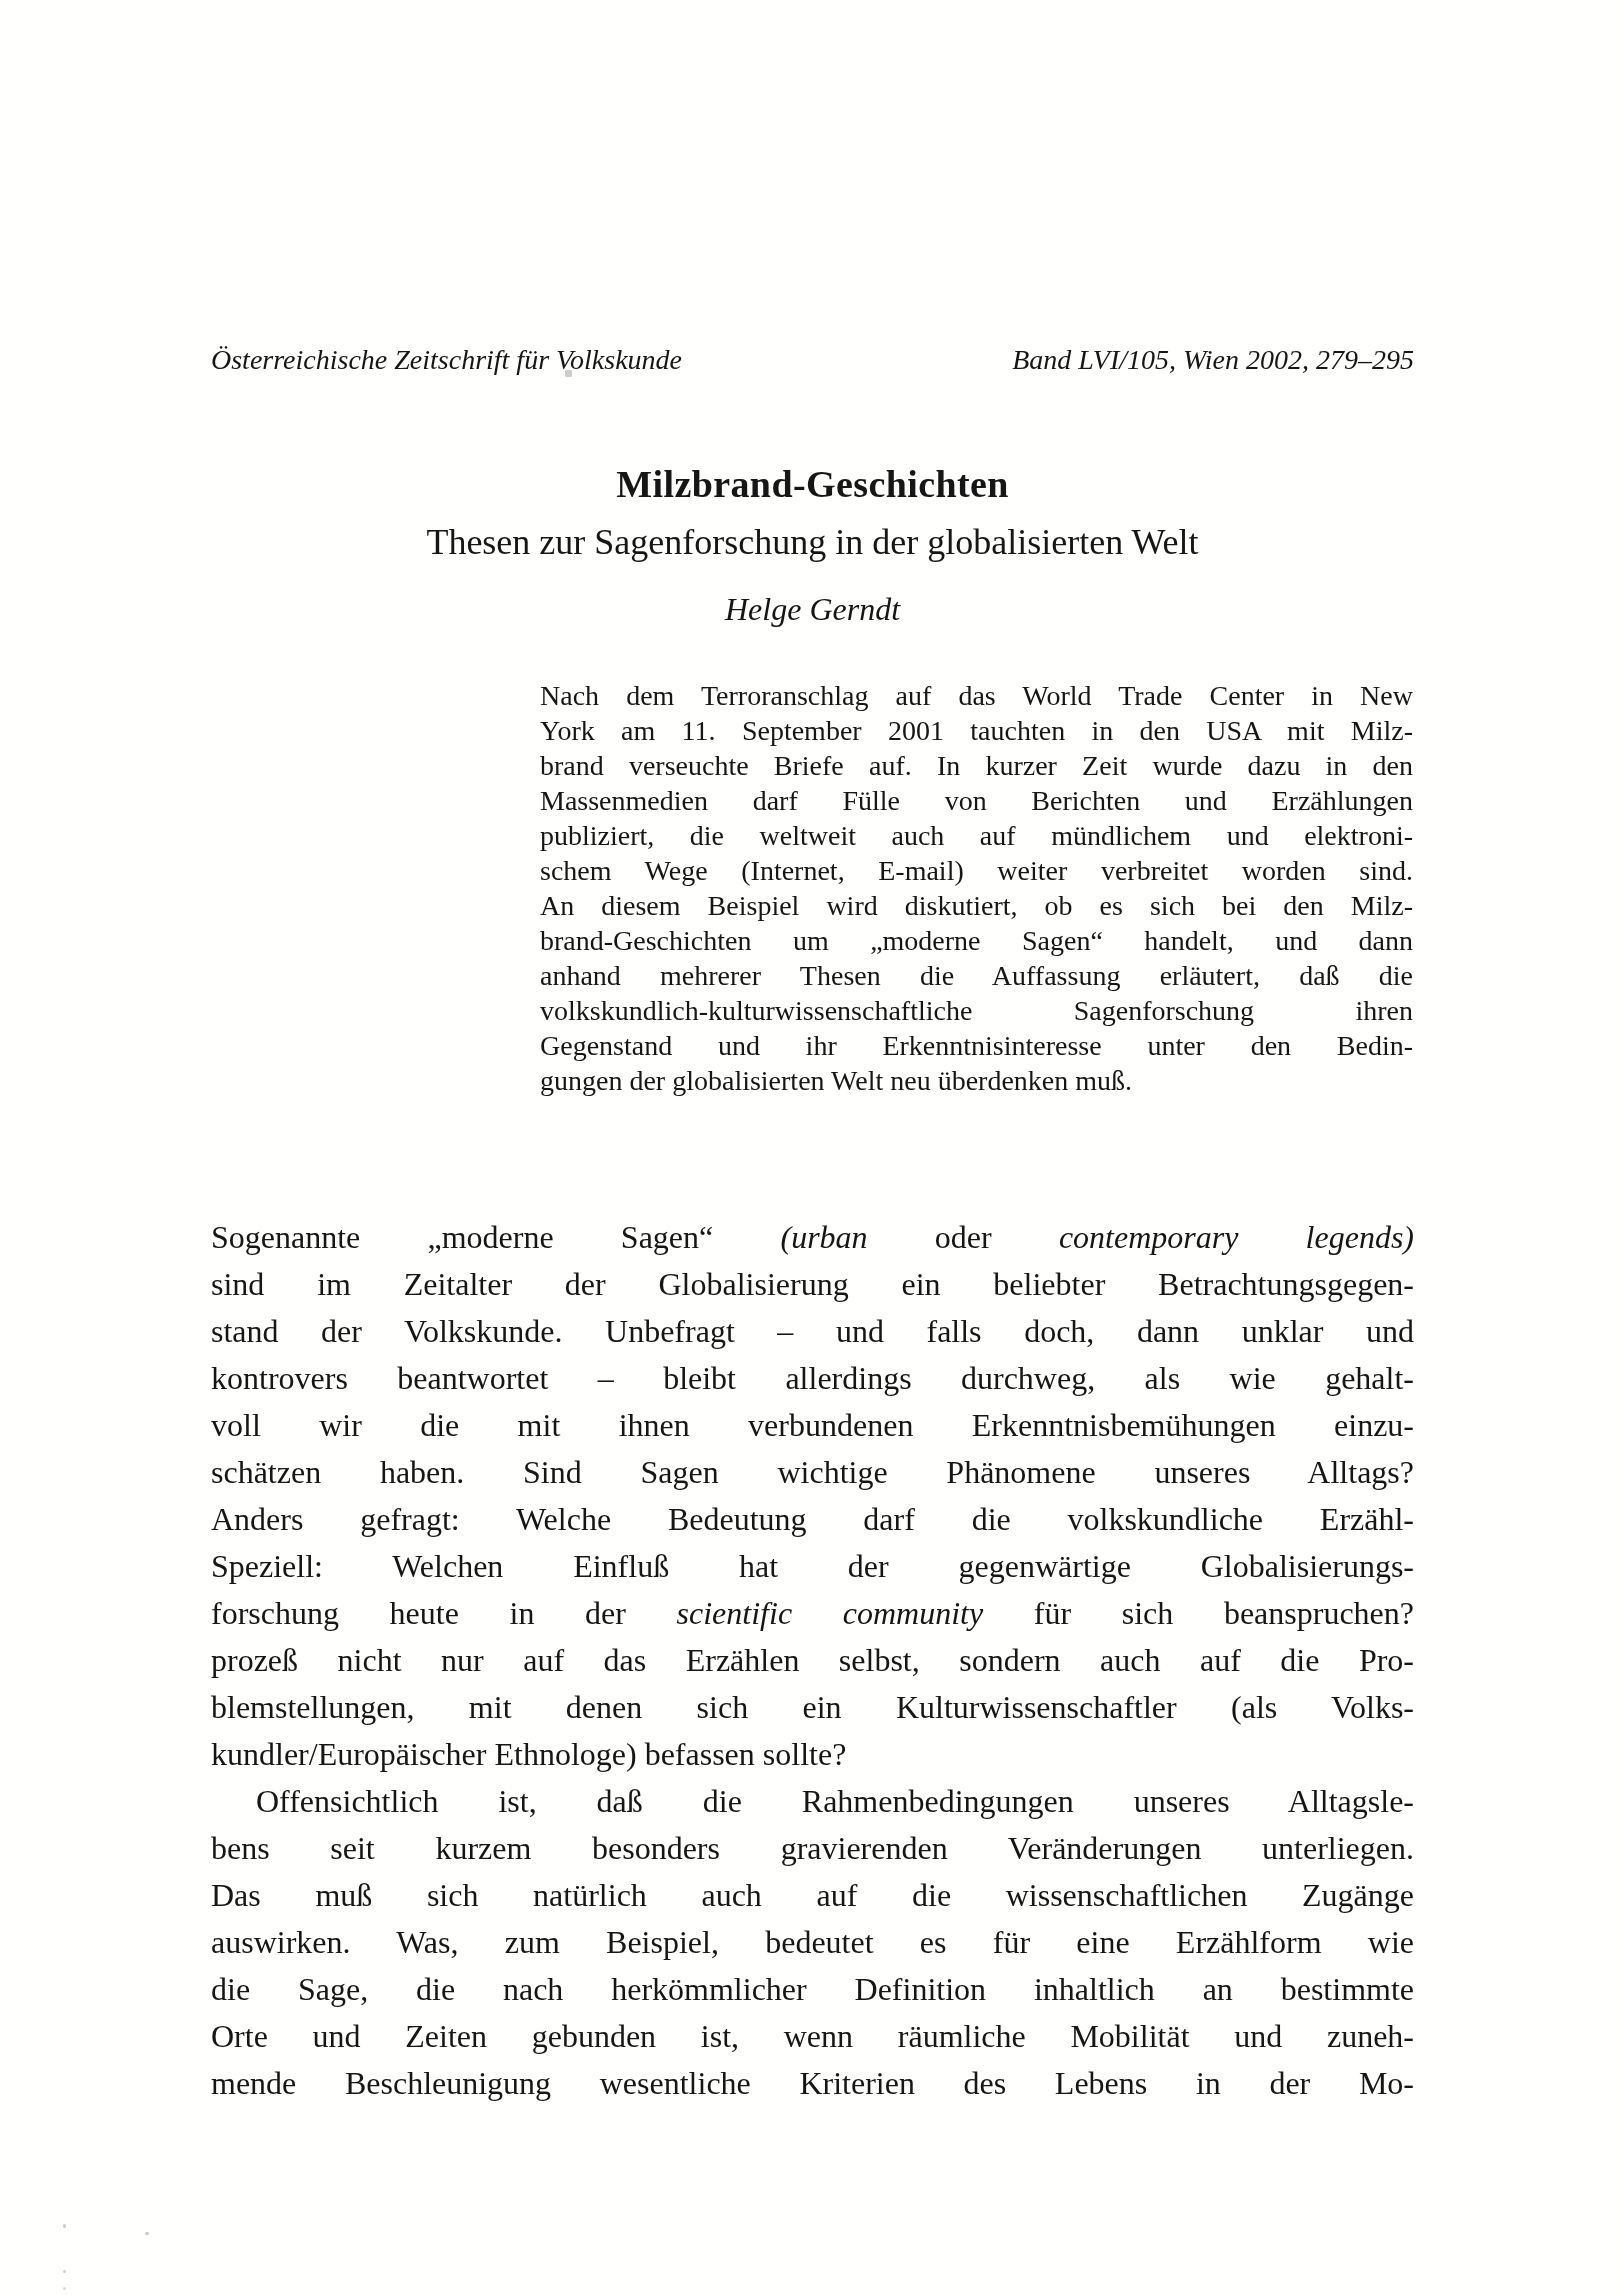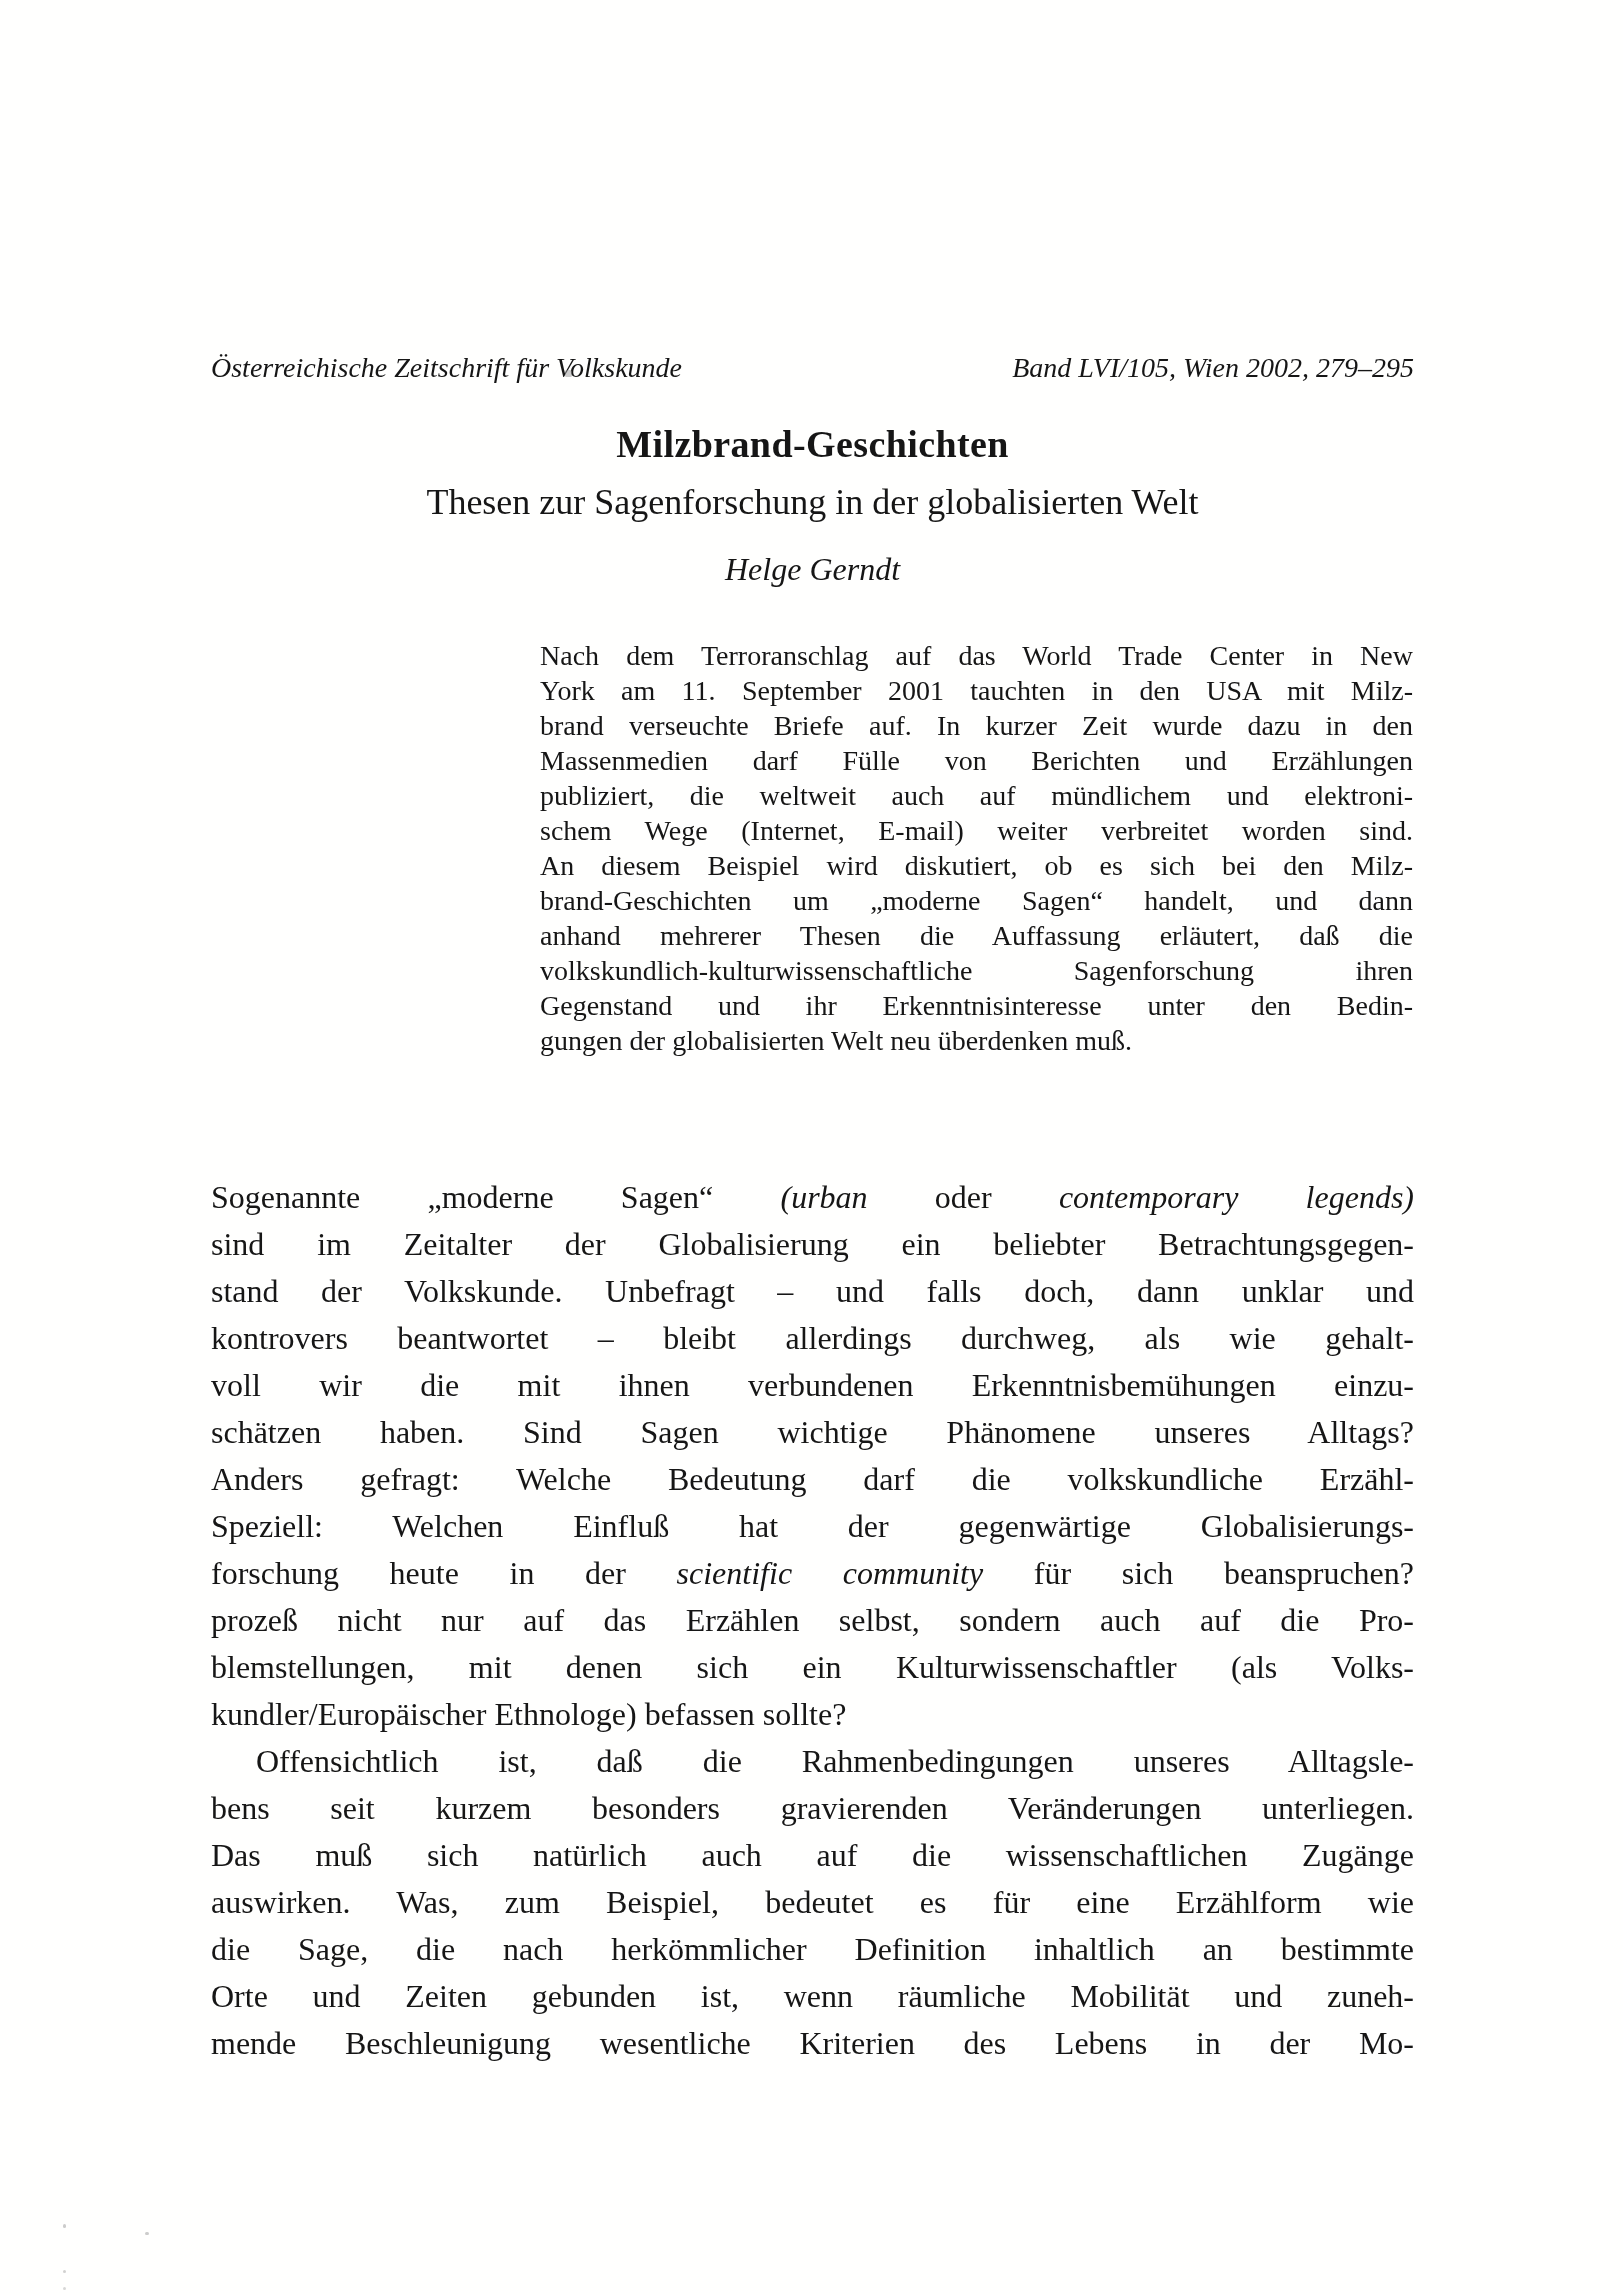--- a/index.html
+++ b/index.html
@@ -12,35 +12,35 @@
     width: 1623px;
     height: 2295px;
     background: #fffffe;
     color: #161616;
     font-family: "Liberation Serif", "DejaVu Serif", serif;
     overflow: hidden;
   }
   .content {
     position: absolute;
     left: 211px;
-    top: 12px;
+    top: 4px;
     width: 1203px;
   }
   .running-head {
     margin-top: 339px;
     display: flex;
     justify-content: space-between;
     align-items: baseline;
     font-style: italic;
     font-size: 28px;
     line-height: 34px;
     white-space: nowrap;
   }
   .article-title {
-    margin: 36px 0 0 0;
+    margin: 84px 0 0 0;
     text-align: center;
     font-size: 38px;
     font-weight: bold;
     line-height: 47px;
     letter-spacing: 0.4px;
   }
   .article-subtitle {
     margin: 12px 0 0 0;
     text-align: center;
     font-size: 36px;

